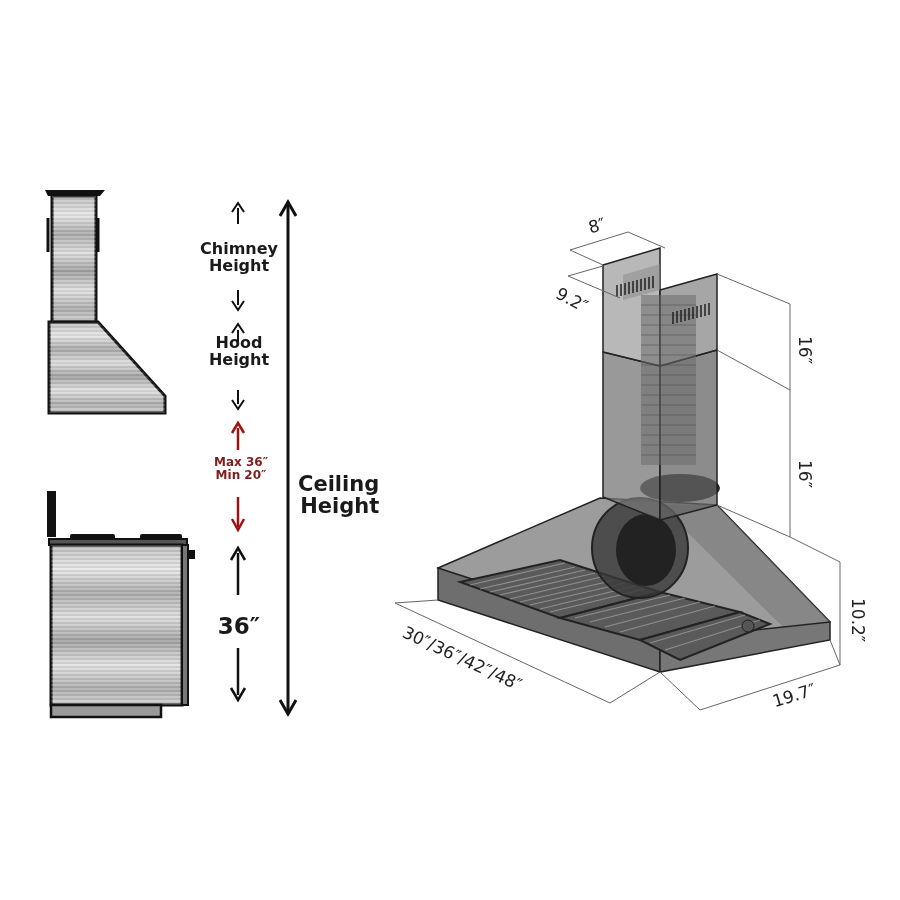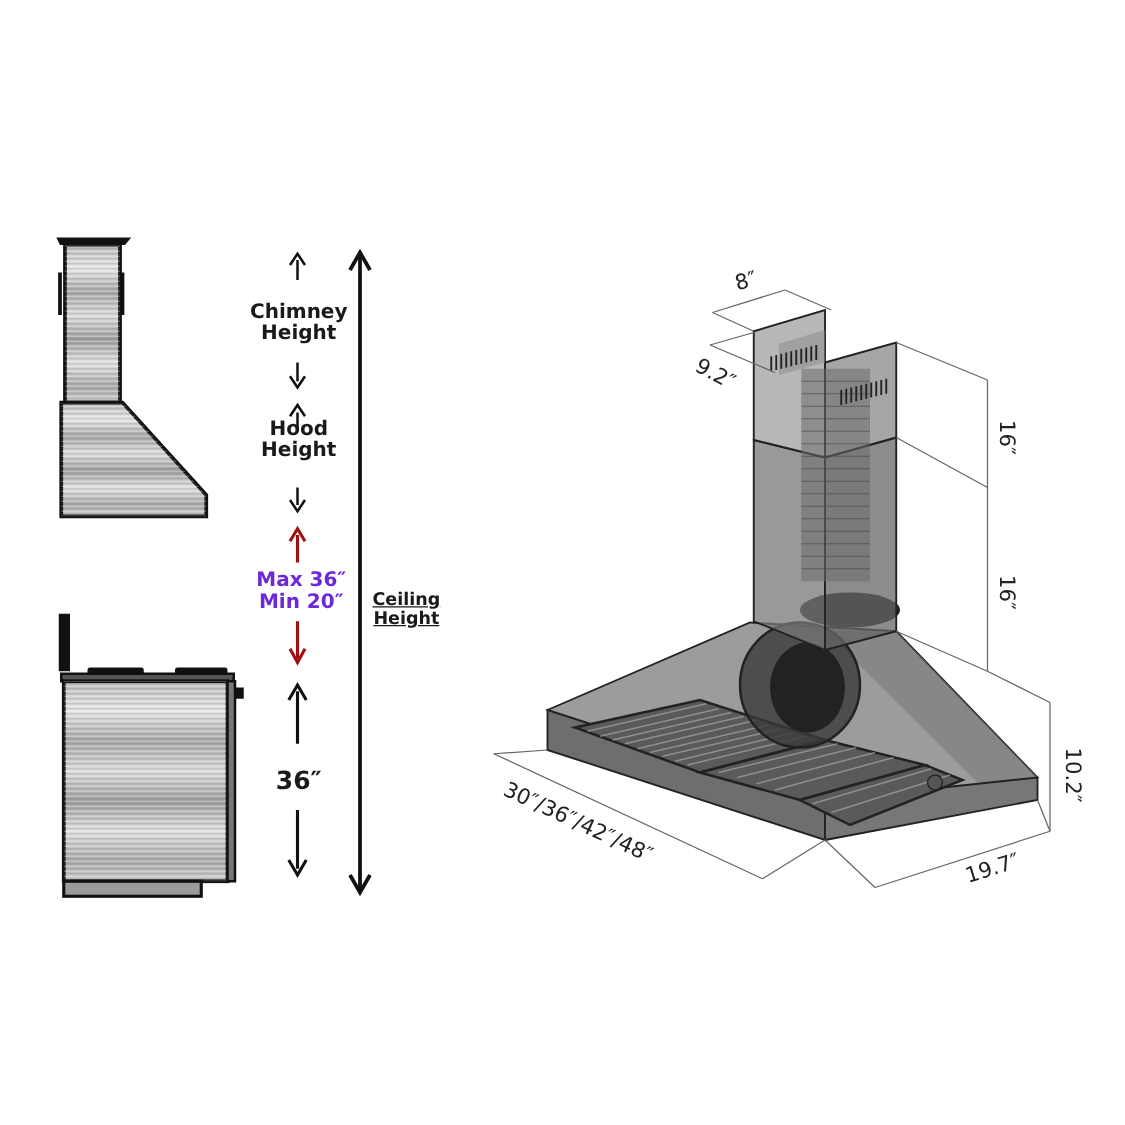--- a/index.html
+++ b/index.html
@@ -2,23 +2,23 @@
 <html><head>
   <meta charset="utf-8">
   <style>
     html, body { margin: 0; padding: 0; background: #ffffff; }
     body { width: 900px; height: 900px; position: relative; overflow: hidden;
            font-family: "DejaVu Sans", sans-serif; }
     #stage { position: absolute; left: 0; top: 0; width: 900px; height: 900px; }
     .lbl { position: absolute; font-family: "DejaVu Sans", sans-serif; font-weight: bold;
            color: #1a1a1a; text-align: center; line-height: 1.05; white-space: nowrap; }
     .lbl-sm { font-size: 16px; }
-    .lbl-red { color: #6d28d9; font-size: 16px; }
-    .lbl-lg { font-size: 14px; text-align: center; text-decoration: underline; }
-    .lbl-36 { font-size: 20px; }
+    .lbl-red { color: #7f1d1d; font-size: 12px; }
+    .lbl-lg { font-size: 21px; text-align: right; }
+    .lbl-36 { font-size: 23px; }
     .dim { position: absolute; font-family: "DejaVu Sans", sans-serif; font-weight: normal;
            color: #222; font-size: 17px; white-space: nowrap; transform-origin: 0 0; }
   </style>
 </head>
 <body>
 
 <div id="stage">
 <svg width="900" height="900" viewBox="0 0 900 900" xmlns="http://www.w3.org/2000/svg">
   <defs>
     <linearGradient id="steel" x1="0" y1="0" x2="0" y2="1">

